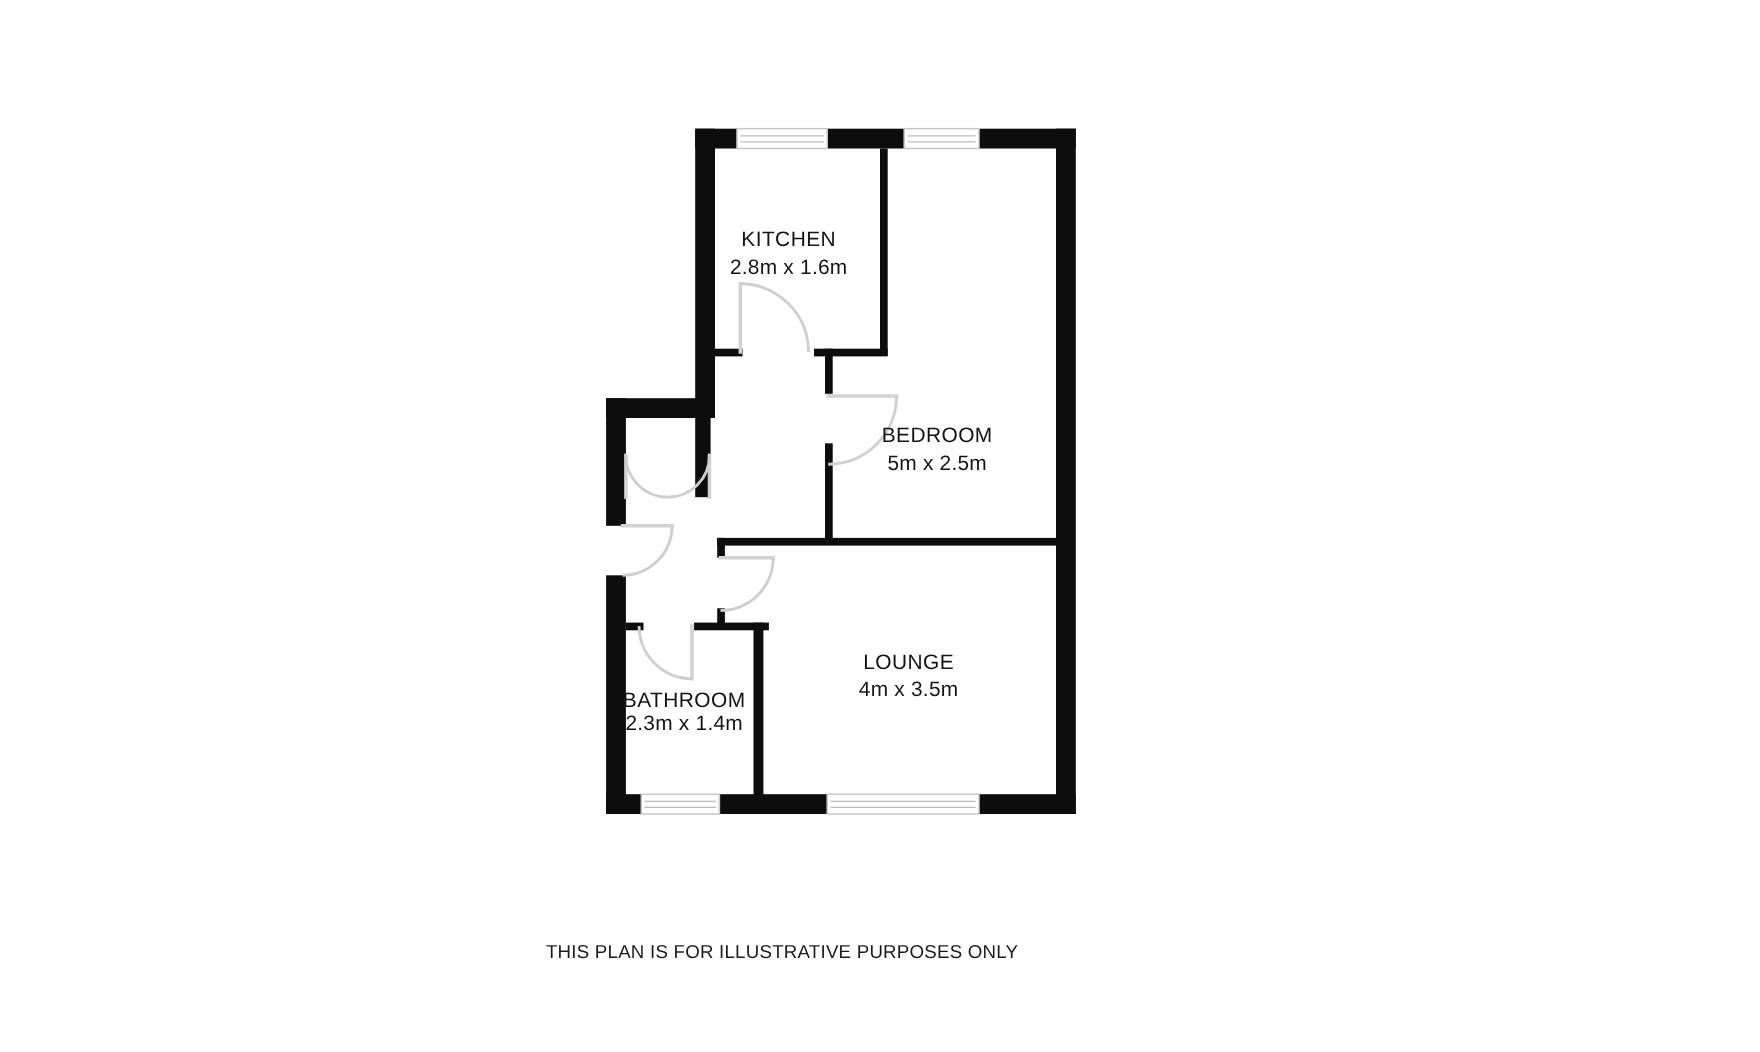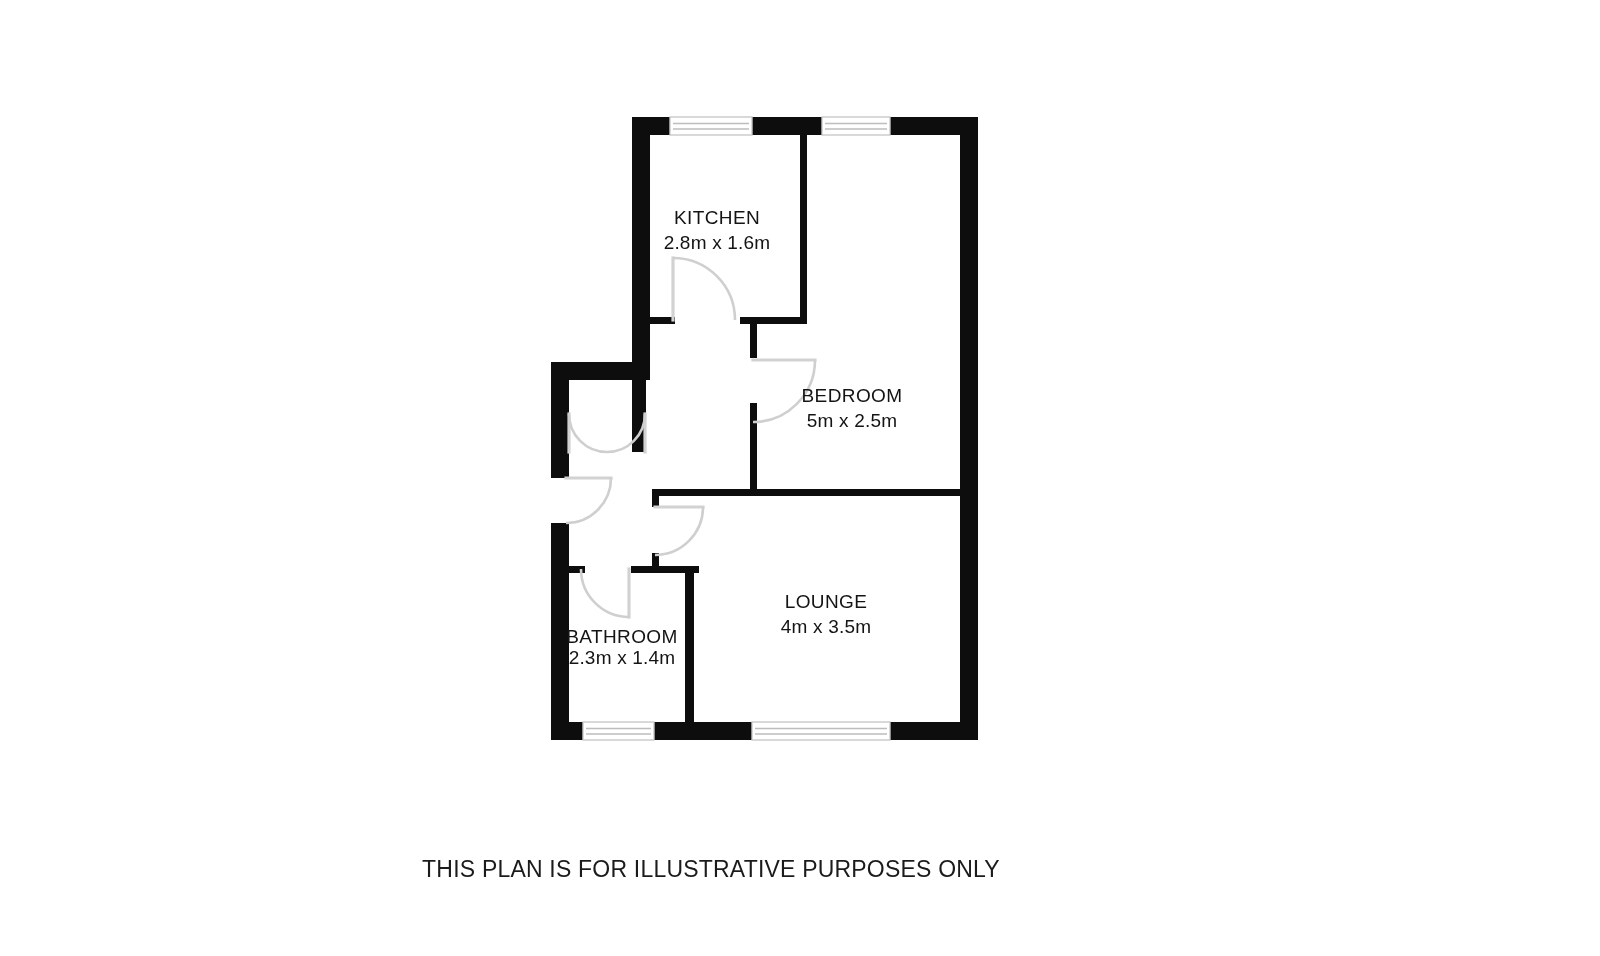--- a/index.html
+++ b/index.html
@@ -44,21 +44,21 @@
     fill: #141414;
     text-anchor: middle;
     letter-spacing: 0.2px;
   }
   .caption {
     position: absolute;
     left: 0;
     width: 1422px;
     text-align: center;
     font-family: "Liberation Sans", "DejaVu Sans", sans-serif;
-    font-size: 23px;
+    font-size: 17px;
     color: #1b1b1b;
     letter-spacing: 0.2px;
     white-space: nowrap;
   }
 </style>
 </head>
 <body>
 
 <div id="floorplan-root">
 

